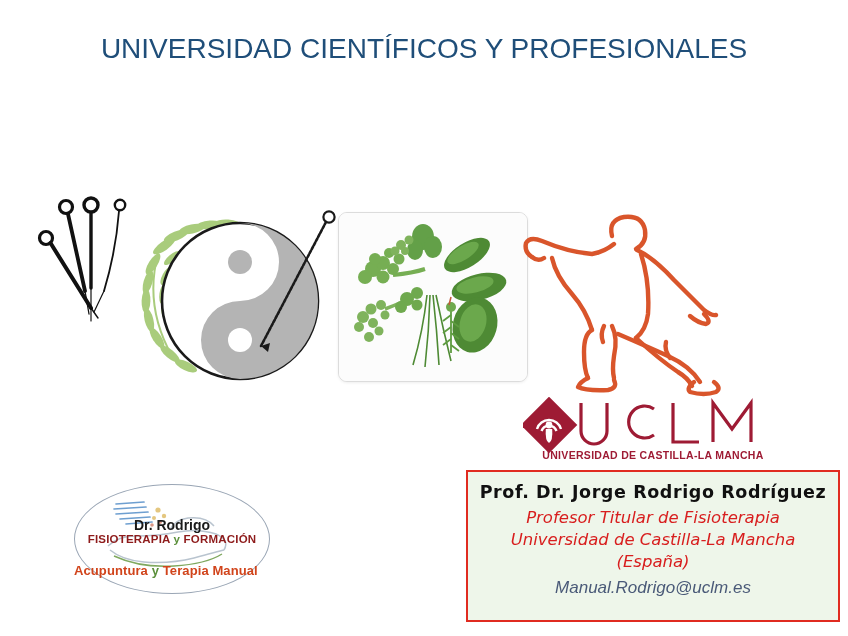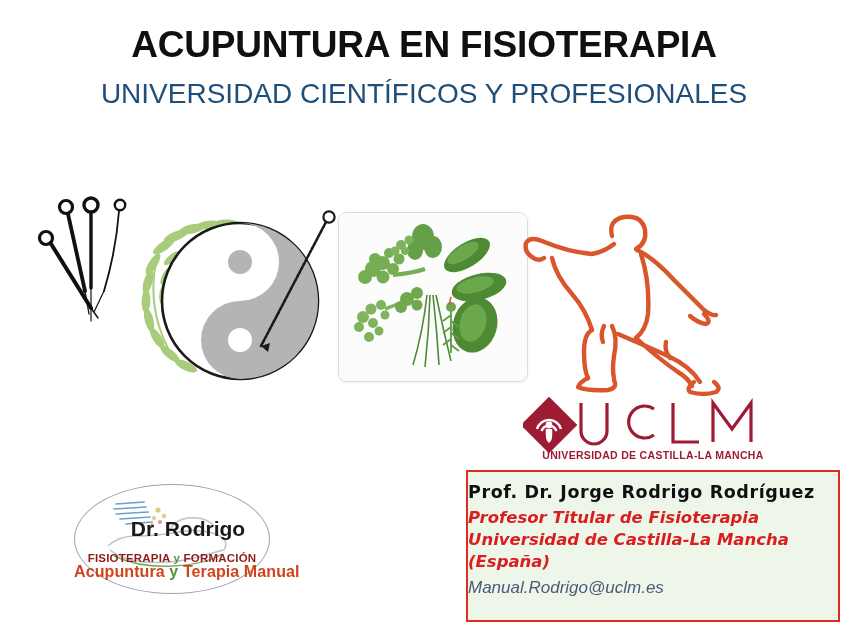--- a/index.html
+++ b/index.html
@@ -79,79 +79,78 @@
     width: 196px; height: 110px;
   }
   .rodrigo-oval {
     position: absolute; inset: 0;
     border: 1.4px solid #9aa6b5;
     border-radius: 50%;
     background: #ffffff;
   }
   .rodrigo-name {
     position: absolute;
-    left: 16px; top: 33px; width: 196px;
+    left: 0; top: 33px; width: 196px;
     text-align: center;
     font-family: "Liberation Sans", sans-serif;
     font-weight: bold;
-    font-size: 21px;
+    font-size: 14px;
     color: #1a1a1a;
     white-space: nowrap;
   }
   .rodrigo-line2 {
     position: absolute;
-    left: 0; top: 68px; width: 196px;
+    left: 0; top: 49px; width: 196px;
     text-align: center;
     font-family: "Liberation Sans Narrow", "Liberation Sans", sans-serif;
     font-weight: bold;
     font-size: 11.5px;
     color: #8E1B1B;
     letter-spacing: 0.2px;
     white-space: nowrap;
   }
   .rodrigo-line2 .green { color: #5a8f3a; }
   .rodrigo-line3 {
     position: absolute;
     left: 0; top: 79px; width: 196px;
-    text-align: center;
     font-family: "Liberation Sans Narrow", "Liberation Sans", sans-serif;
     font-weight: bold;
-    font-size: 16px;
+    font-size: 13px;
     color: #D1441B;
     letter-spacing: 0.1px;
     white-space: nowrap;
   }
   .rodrigo-line3 .green { color: #5a8f3a; }
 
   
   .presenter-box {
     position: absolute;
     left: 466px; top: 470px;
     width: 374px; height: 152px;
     box-sizing: border-box;
     background: #EEF6EA;
     border: 2px solid #E02B20;
     padding-top: 9px;
-    text-align: left;
+    text-align: center;
   }
   .presenter-name {
     font-family: "DejaVu Sans", sans-serif;
     font-weight: bold;
     font-size: 17.5px;
     line-height: 23px;
     color: #101010;
     letter-spacing: 0.6px;
     white-space: nowrap;
   }
   .presenter-role,
   .presenter-univ,
   .presenter-country {
     font-family: "DejaVu Sans", sans-serif;
     font-style: italic;
-    font-weight: bold;
+    font-weight: normal;
     font-size: 16.5px;
     line-height: 22px;
     color: #D81E1E;
     white-space: nowrap;
   }
   .presenter-role { margin-top: 3px; }
   .presenter-email {
     font-family: "Liberation Sans", sans-serif;
     font-style: italic;
     font-size: 17px;
@@ -160,21 +159,20 @@
     margin-top: 3px;
     white-space: nowrap;
   }
 </style>
 </head>
 <body>
 
 <div id="slide">
 
   <div class="title-block">
-    <div class="title-main">ACUPUNTURA EN FISIOTERAPIA</div>
     <div class="title-sub">UNIVERSIDAD CIENTÍFICOS Y PROFESIONALES</div>
   </div>
 
   <div class="art-needles">
     <svg viewBox="0 0 120 135" width="120" height="135" aria-hidden="true">
       <g fill="none" stroke="#111111">
 
         <circle cx="18" cy="42" r="6.5" stroke-width="3.2"></circle>
         <path d="M22.5 47 L63 112" stroke-width="4" stroke-linecap="round"></path>
         <path d="M63 112 L70 122" stroke-width="1.4" stroke-linecap="round"></path>

